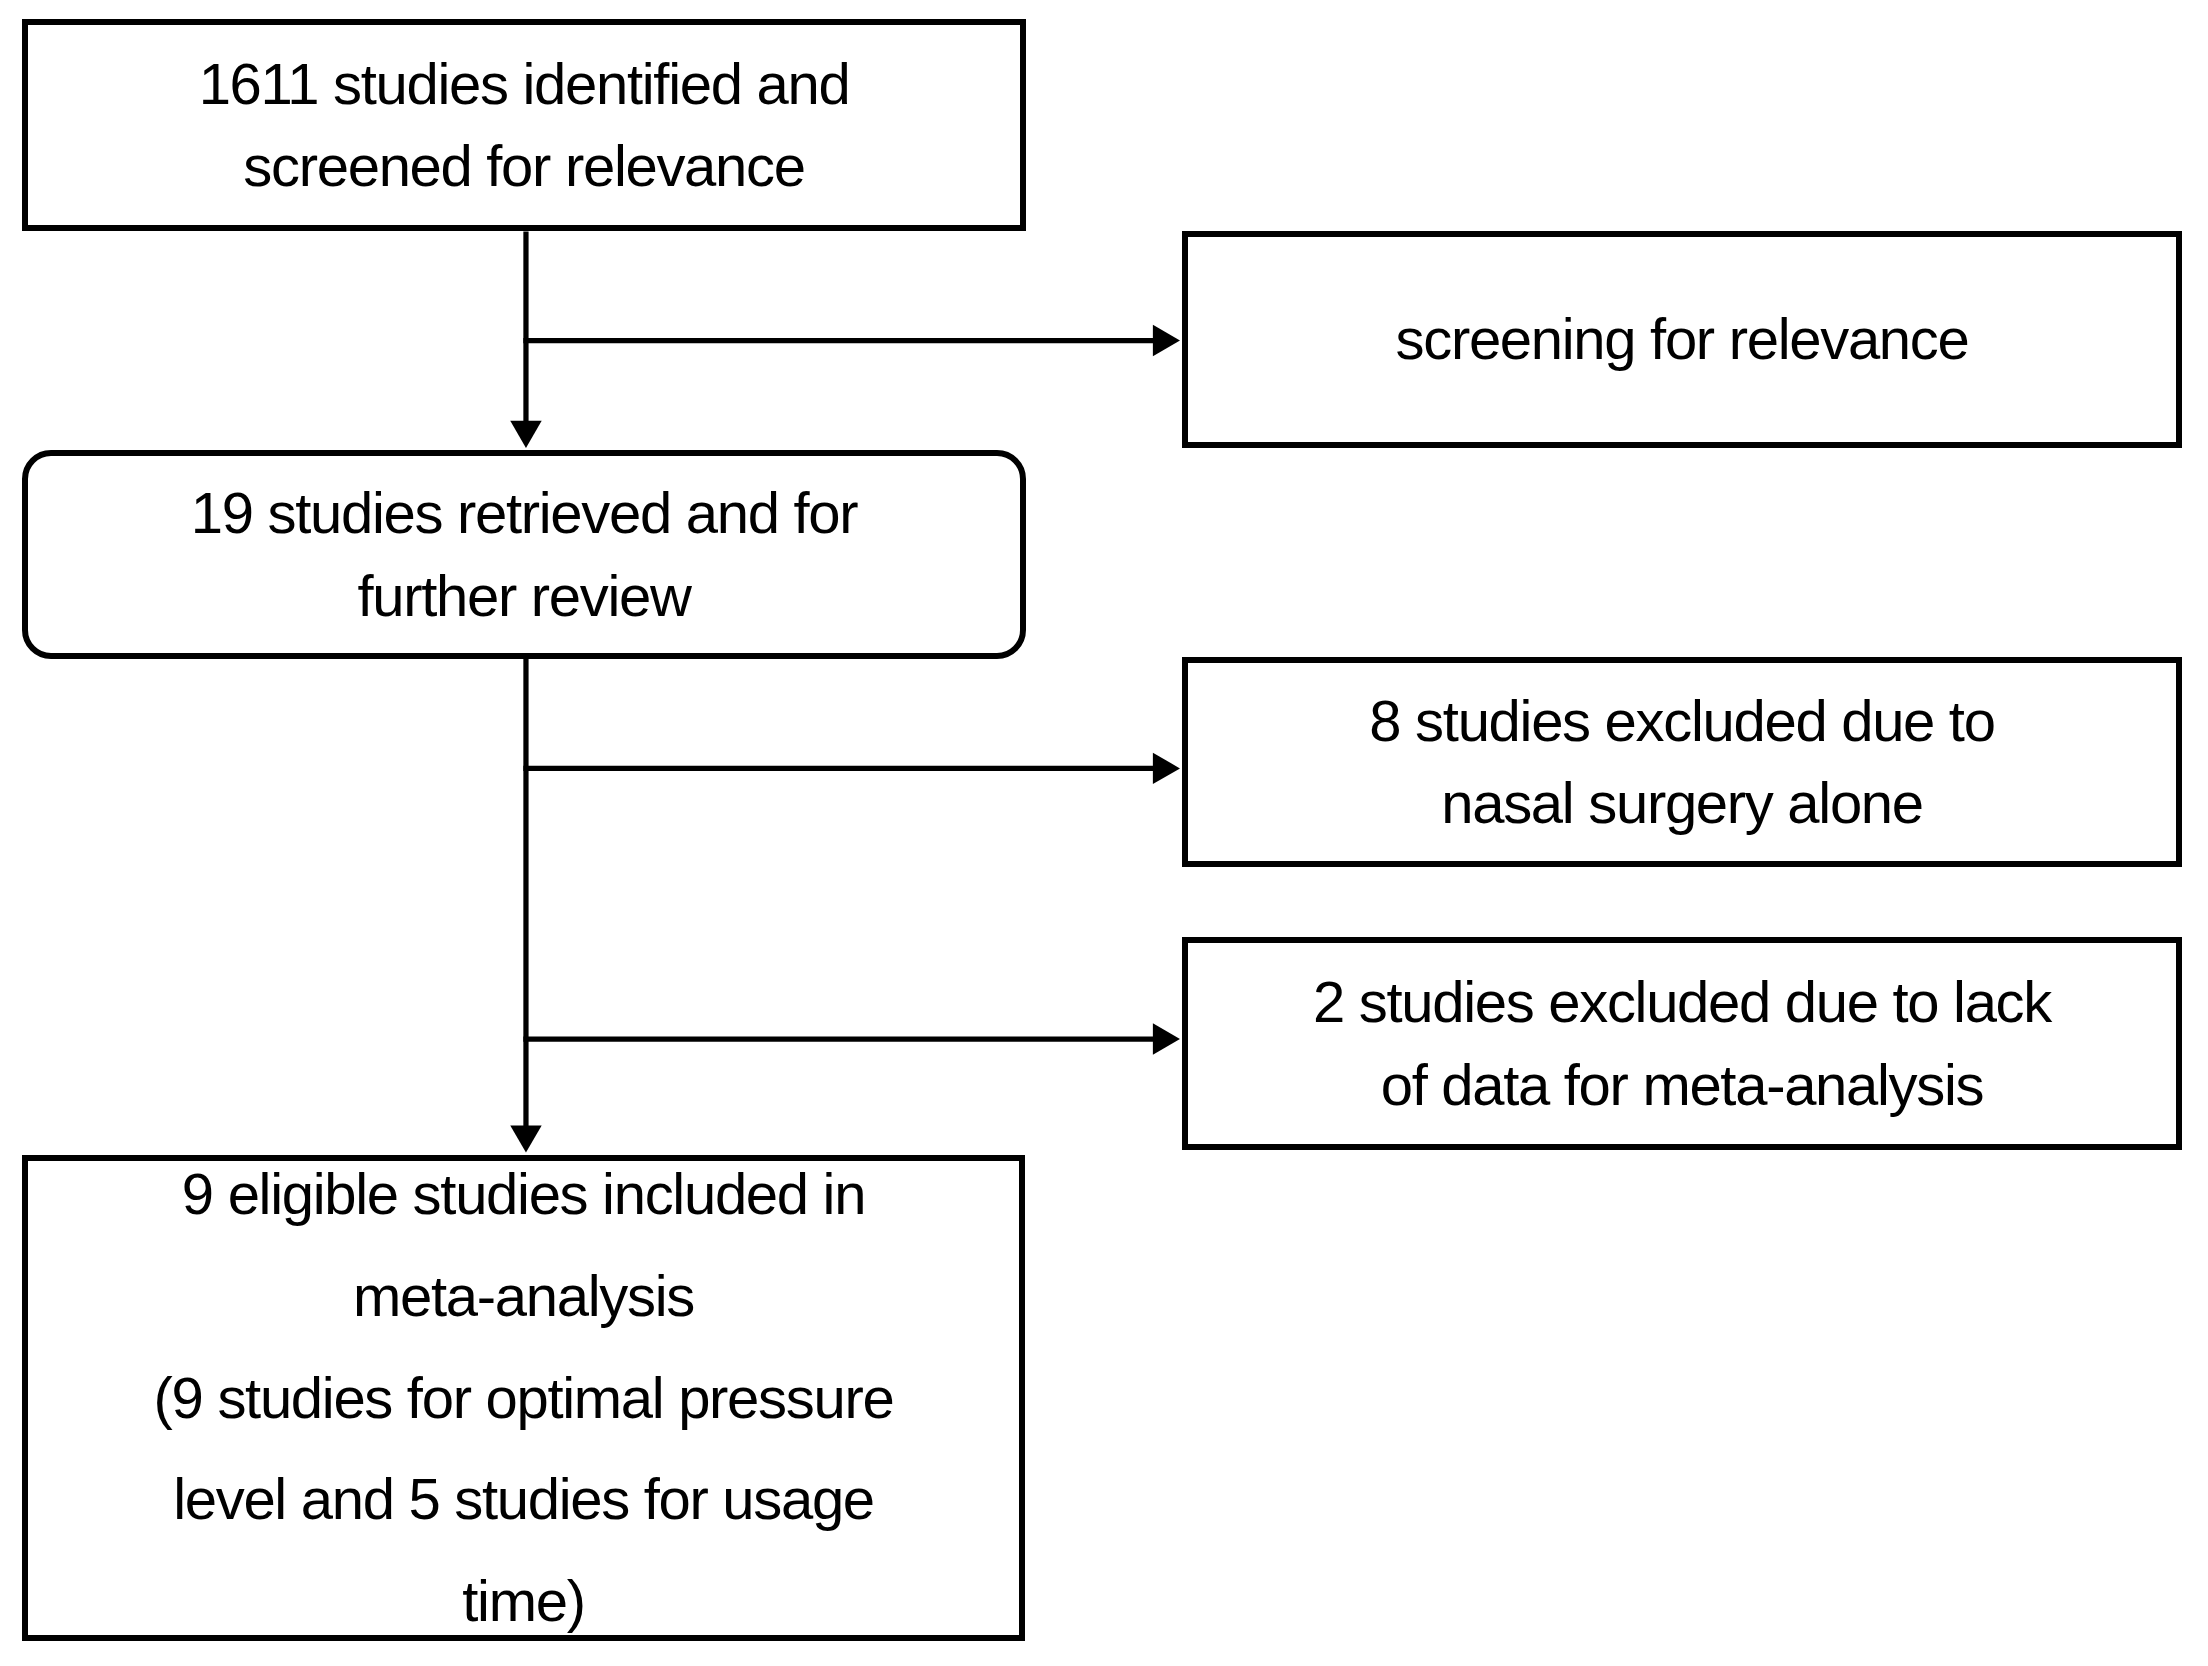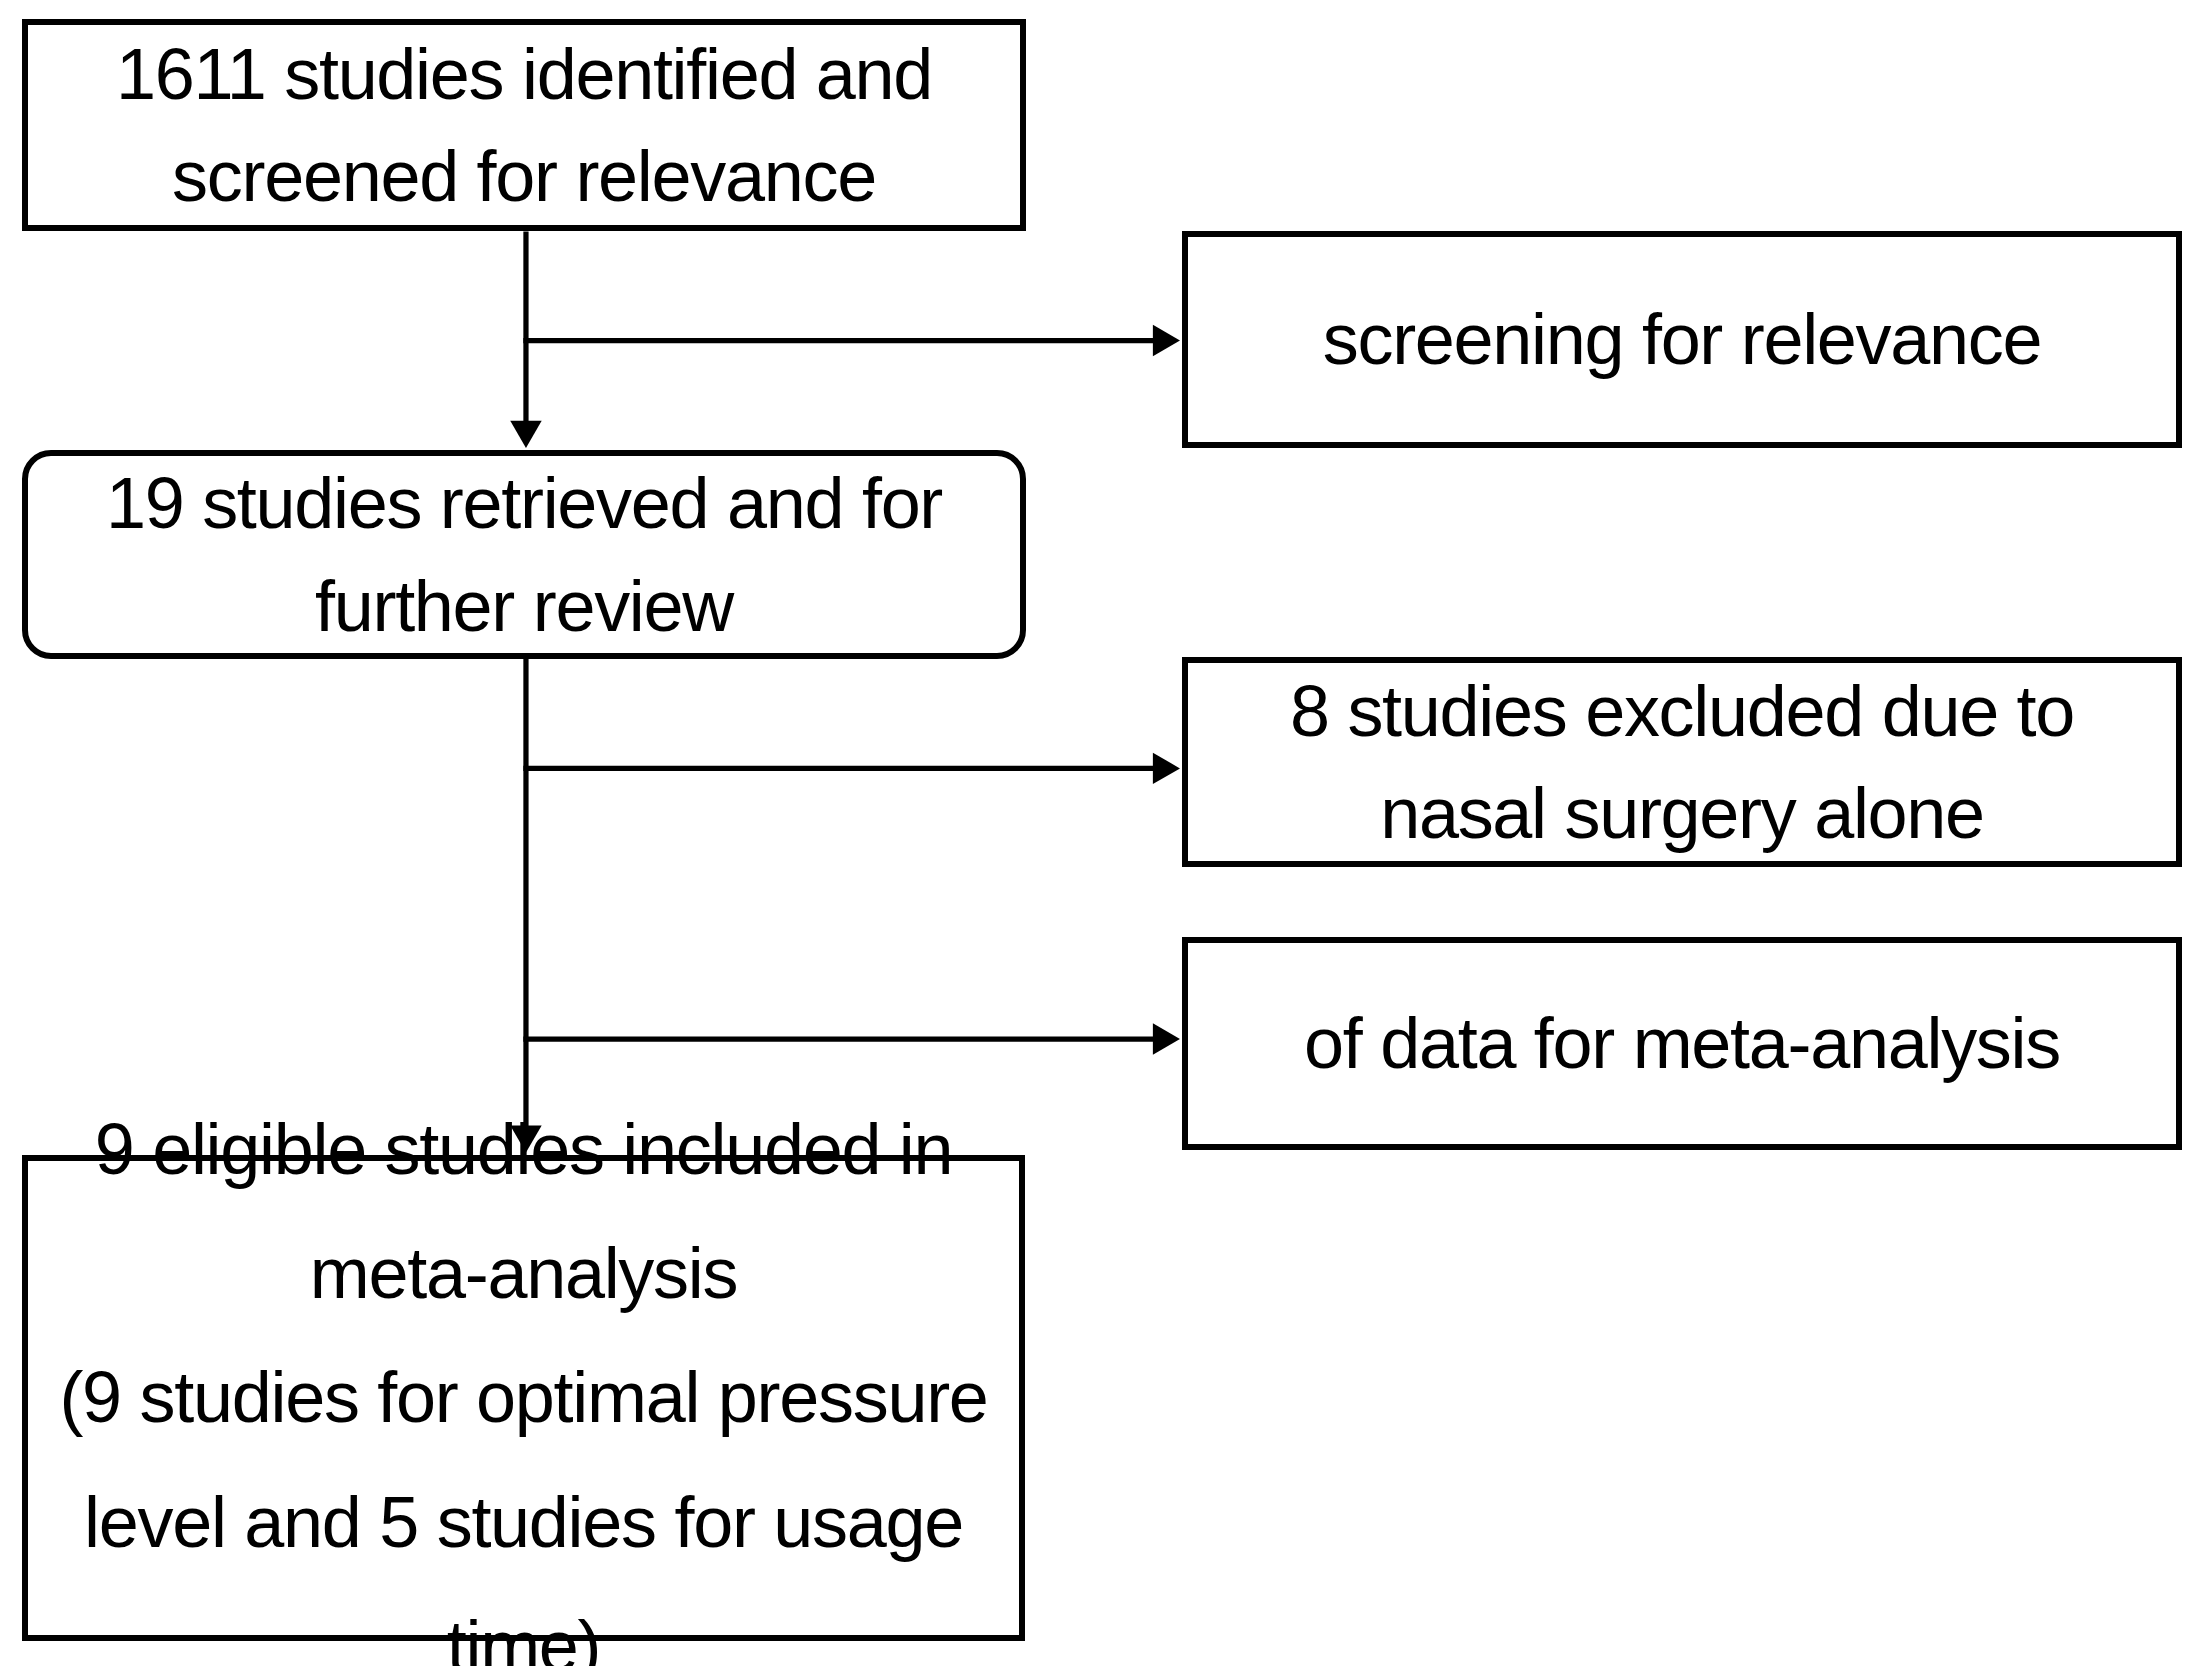--- a/index.html
+++ b/index.html
@@ -18,21 +18,21 @@
     position: absolute;
     box-sizing: border-box;
     border: 6.1px solid #000000;
     background: #ffffff;
     color: #000000;
     display: flex;
     flex-direction: column;
     justify-content: center;
     align-items: center;
     text-align: center;
-    font-size: 72px;
+    font-size: 58px;
     line-height: 1.42;
     letter-spacing: -1.3px;
     white-space: nowrap;
   }
   .box--tall {
     line-height: 1.6;
     gap: 9px;
   }
   .connectors {
     position: absolute;
@@ -95,20 +95,21 @@
   <div>19 studies retrieved and for</div>
   <div>further review</div>
 </div>
 
 <div class="box" style="left:1182px; top:657px; width:1000px; height:210px;">
   <div>8 studies excluded due to</div>
   <div>nasal surgery alone</div>
 </div>
 
 <div class="box" style="left:1182px; top:937px; width:1000px; height:213px;">
+  <div>2 studies excluded due to lack</div>
   <div>of data for meta-analysis</div>
 </div>
 
 <div class="box box--tall" style="left:22px; top:1155px; width:1003px; height:486px;">
   <div>9 eligible studies included in</div>
   <div>meta-analysis</div>
   <div>(9 studies for optimal pressure</div>
   <div>level and 5 studies for usage</div>
   <div>time)</div>
 </div>

